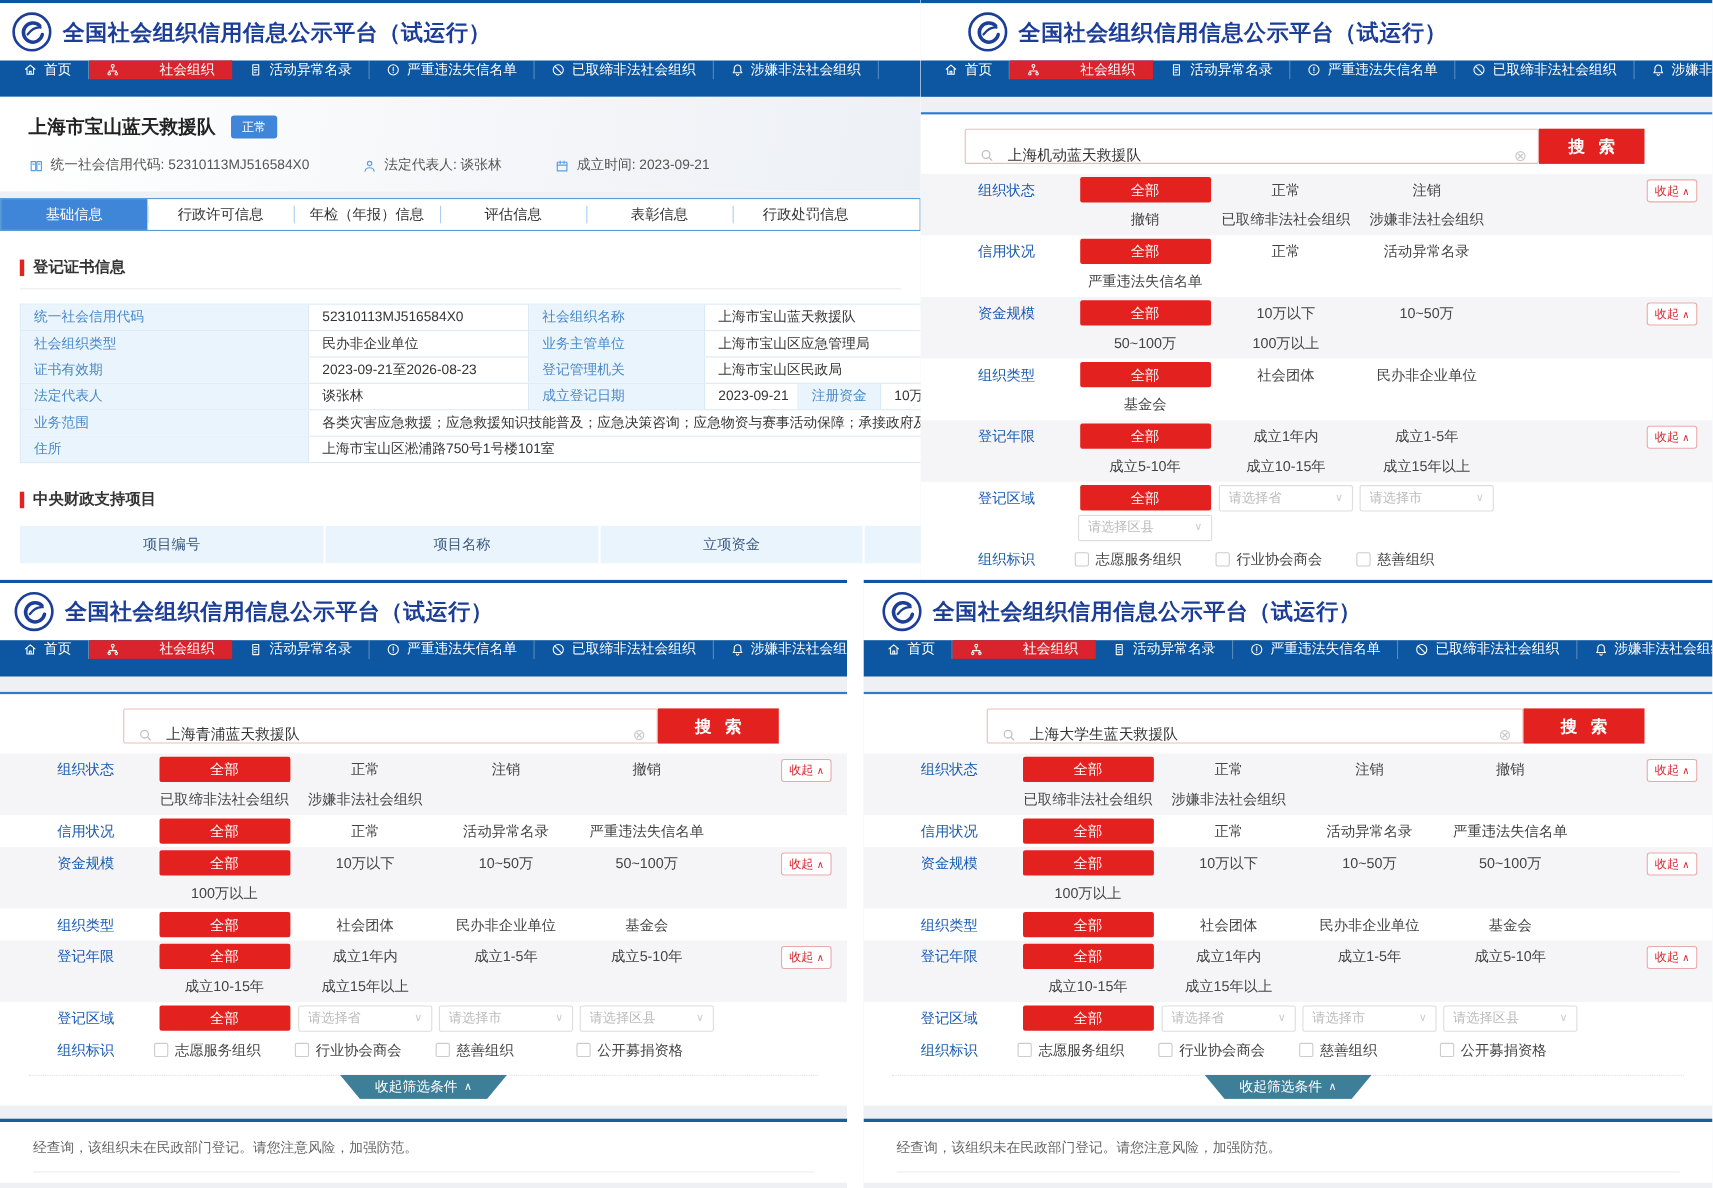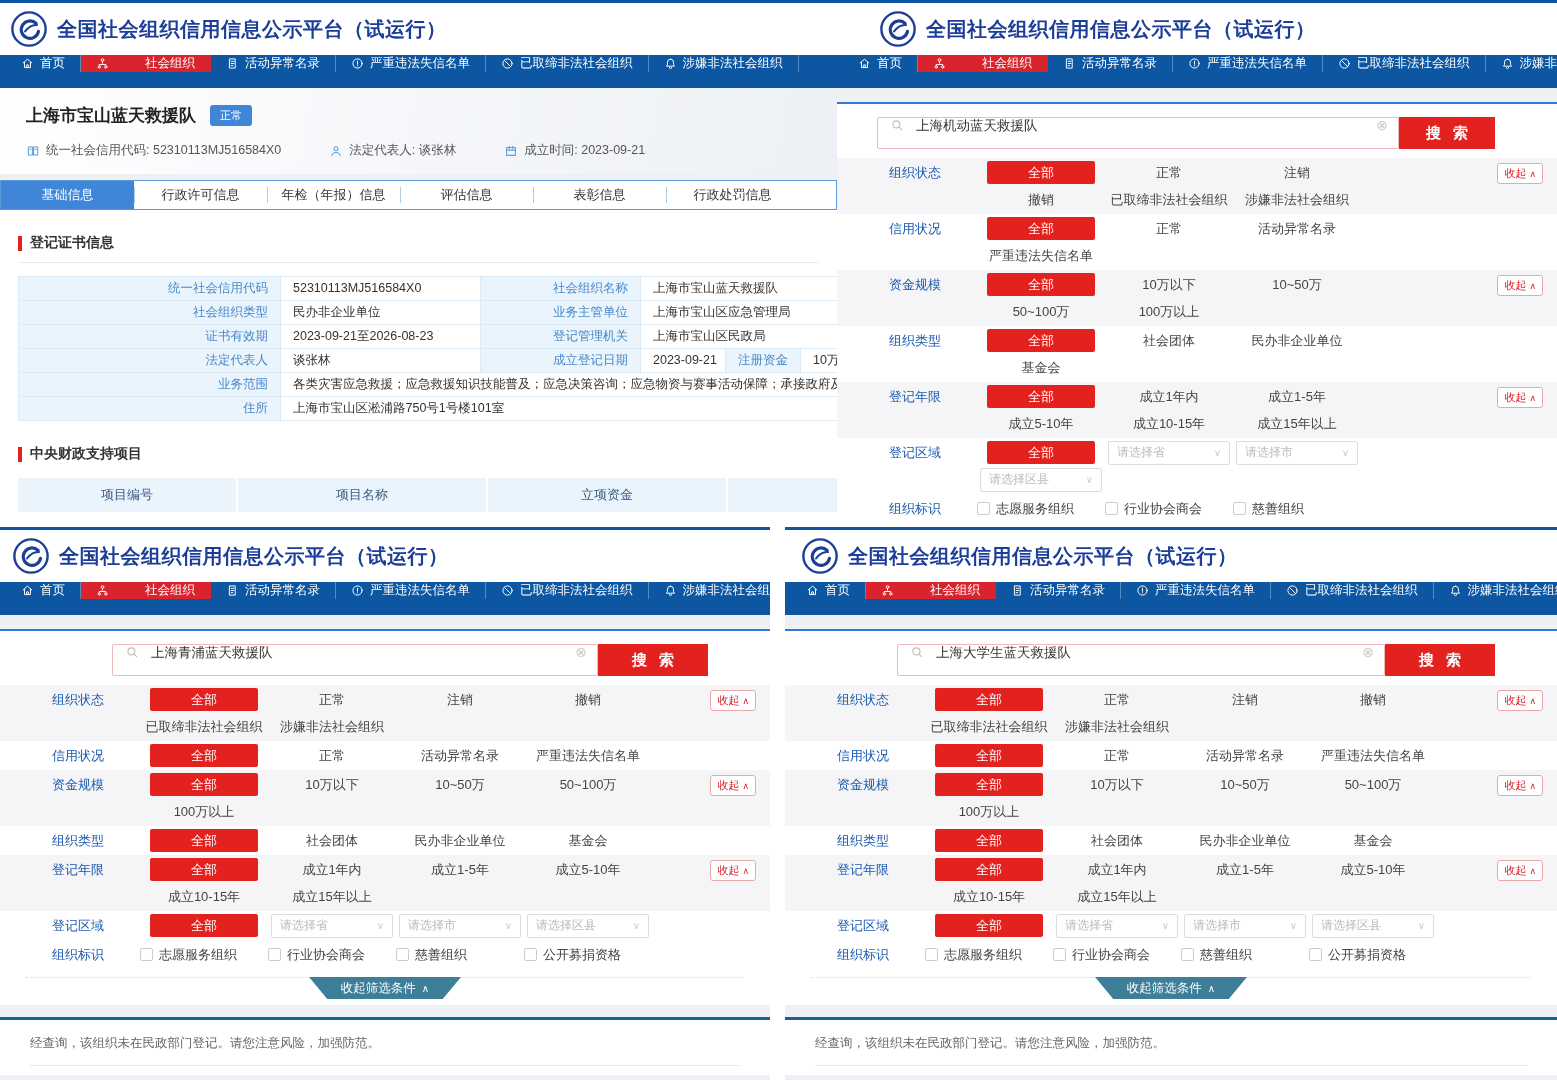--- a/index.html
+++ b/index.html
@@ -40,49 +40,49 @@
 
   .tl-content { background:#fff; }
   .sec { margin:24px 18px 0 18px; }
   .sec-head { display:flex; align-items:center; gap:8px; font-size:14px; font-weight:bold; color:#333; }
   .sec-head::before { content:''; width:4px; height:15px; background:#e32220; display:inline-block; }
   .sec-hr { border-bottom:1px solid #ececec; margin:10px 18px 0 18px; }
 
   .cert { margin:13px 0 0 18px; width:980px; border:1px solid #dceaf6; border-bottom:none; font-size:12.5px; }
   .c-row { display:flex; border-bottom:1px solid #dceaf6; height:24px; line-height:23px; }
   .c-cell { border-right:1px solid #dceaf6; padding:0 12px; white-space:nowrap; overflow:hidden; flex:0 0 auto; }
-  .c-label { background:#eaf4fd; color:#4a89c8; text-align:right; }
+  .c-label { background:#eaf4fd; color:#4a89c8; text-align:left; }
   .c-value { color:#333; }
   .c-cell.grow { flex:1 1 auto; border-right:none; }
 
   .proj { margin:15px 0 0 18px; width:980px; font-size:13px; }
   .p-head { display:flex; height:34px; line-height:34px; background:#eaf4fd; color:#3b5a82; }
   .p-cell { text-align:center; border-right:2px solid #fff; flex:0 0 auto; }
   .p-cell.grow { flex:1 1 auto; border-right:none; }
   .empty { color:#b8b8b8; font-size:11px; text-align:center; margin-top:13px; width:820px; }
 
   
   .panel { margin-top:14px; background:#fff; border-top:2px solid #2e7ad1; padding-bottom:4px; }
   .search-row { display:flex; align-items:center; padding:13px 62px 9px 40px; }
   .bl .search-row, .br .search-row { padding-left:112px; }
-  .search-box { flex:1; height:32px; border:1px solid #efb9b9; border-radius:2px; display:flex; align-items:flex-start; padding:0 10px 0 12px; background:#fff; }
+  .search-box { flex:1; height:32px; border:1px solid #efb9b9; border-radius:2px; display:flex; align-items:flex-end; padding:0 10px 0 12px; background:#fff; }
   .search-box svg { width:14px; height:14px; color:#c0c0c0; flex:0 0 14px; }
   .search-input { flex:1; border:none; outline:none; font-size:13.5px; color:#333; padding-left:12px; background:transparent; font-family:inherit; min-width:0; }
   .clear { color:#c9c9c9; font-size:14px; cursor:pointer; line-height:1; }
   .search-btn { width:110px; height:32px; background:#e32220; color:#fff; font-size:15px; font-weight:bold; border:none; cursor:pointer; letter-spacing:4px; text-indent:4px; font-family:inherit; flex:0 0 110px; }
   .tr .search-btn { width:96px; flex-basis:96px; }
 
   .f-row { position:relative; display:flex; padding:1px 70px 1px 36px; align-items:flex-start; }
   .f-row.shaded { background:#f5f5f7; }
   .f-label { flex:0 0 92px; width:92px; font-size:13px; font-weight:normal; color:#1b5bb0; line-height:27px; padding-left:16px; white-space:nowrap; }
   .f-opts { flex:1; display:flex; flex-wrap:wrap; padding-left:12px; }
   .f-cell { width:128px; height:27px; display:flex; justify-content:center; align-items:center; }
   .f-cell.left { justify-content:flex-start; }
   .f-opt { font-size:13px; color:#444; cursor:pointer; white-space:nowrap; }
-  .f-all { width:108px; height:23px; line-height:23px; text-align:center; background:#e32220; color:#fff; border-radius:2px; font-size:13px; cursor:pointer; }
+  .f-all { width:119px; height:23px; line-height:23px; text-align:center; background:#e32220; color:#fff; border-radius:2px; font-size:13px; cursor:pointer; }
   .f-collapse { position:absolute; right:14px; top:5px; font-size:11px; color:#d9232d; border:1px solid #eaa9a9; border-radius:3px; background:#fff; padding:2px 6px; cursor:pointer; white-space:nowrap; }
   .f-collapse::after { content:'∧'; margin-left:3px; font-size:9px; }
   .f-select { width:122px; height:24px; border:1px solid #ddd; border-radius:2px; display:flex; align-items:center; justify-content:space-between; padding:0 8px; color:#bbb; font-size:12px; background:#fff; cursor:pointer; white-space:nowrap; }
   .f-select::after { content:'∨'; font-size:10px; color:#ccc; }
   .chk { width:13px; height:13px; border:1px solid #ccc; border-radius:2px; background:#fff; margin-right:6px; flex:0 0 13px; cursor:pointer; }
 
   .collapse-wrap { position:relative; margin:8px 26px 0 26px; border-top:1px dotted #ddd; height:24px; }
   .collapse-bar { position:absolute; left:50%; top:-1px; transform:translateX(-50%); width:152px; height:22px; background:#3d7e99; color:#fff; font-size:12.5px; display:flex; align-items:center; justify-content:center; clip-path:polygon(0 0,100% 0,88% 100%,12% 100%); cursor:pointer; white-space:nowrap; }
   .collapse-bar::after { content:'∧'; margin-left:6px; font-size:10px; }
 
@@ -240,21 +240,21 @@
             <div class="c-cell c-label" style="width: 262px;">住所</div>
             <div class="c-cell c-value grow">上海市宝山区淞浦路750号1号楼101室</div>
           </div>
         </div>
 
       <div class="sec">
         <div class="sec-head">中央财政支持项目</div>
       </div>
       <div class="proj">
         <div class="p-head">
-            <div class="p-cell" style="width: 220px;">项目编号</div>
+            <div class="p-cell" style="width: 278px;">项目编号</div>
             <div class="p-cell" style="width: 250px;">项目名称</div>
             <div class="p-cell" style="width: 240px;">立项资金</div>
             <div class="p-cell grow"></div>
           </div>
       </div>
       <div class="empty">暂无数据</div>
     </div>
   </div>
 
   <div class="page tr">

